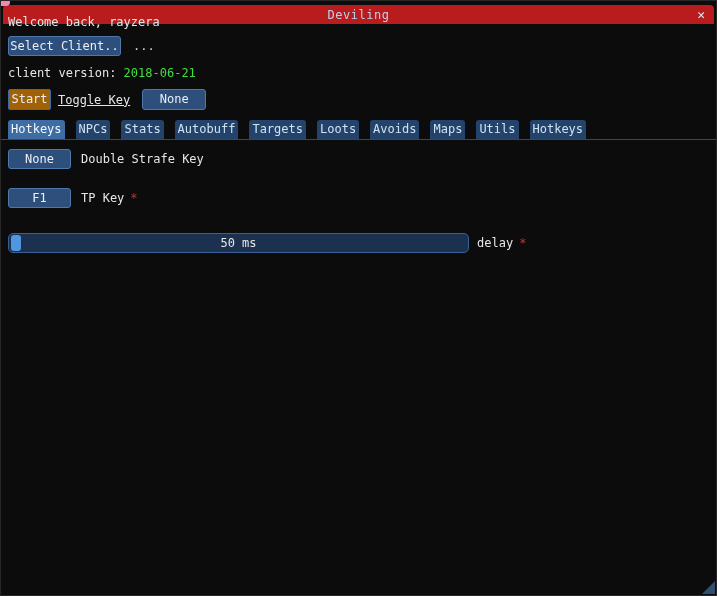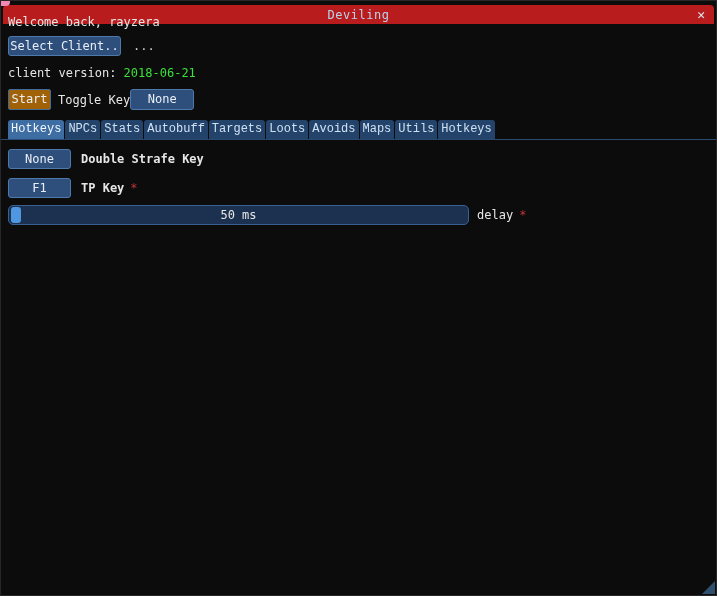--- a/index.html
+++ b/index.html
@@ -54,38 +54,38 @@
     width: 16px; height: 16px; border-radius: 50%;
     background: #1f3354; border: 1px solid #3c5c86;
     display: inline-flex; align-items: center; justify-content: center;
   }
   .radio .dot { width: 10px; height: 10px; border-radius: 50%; background: transparent; }
   .radio.selected { background: #17294a; border-color: #2f5c91; }
   .radio.selected .dot { background: #58a6ea; }
   .radio-label { margin-left: 5px; margin-right: 13px; }
 
   .btn-start { width: 43px; height: 21px; line-height: 19px; background: #a16207; border-color: #3e6a9c; border-radius: 2px; }
-  .lbl-toggle { margin-left: 7px; margin-right: 0; }
+  .lbl-toggle { margin-left: 7px; margin-right: 12px; text-decoration: underline; }
   .btn-togglekey { width: 64px; height: 21px; line-height: 19px; }
 
   .tabswrap { margin-top: 10px; border-bottom: 1px solid #2b4a73; }
-  .tabs { display: flex; gap: 1px; margin-left: 7px; font-family: Liberation Mono, monospace; }
+  .tabs { display: flex; gap: 11px; margin-left: 7px; }
   .tab {
     height: 19px; line-height: 19px; padding: 0 3px;
     background: #24436b; color: #cfe2f4; border-radius: 3px 3px 0 0;
     cursor: default; white-space: pre;
   }
   .tab.active { background: #3e6da4; color: #f4f8fc; }
 
   .r-strafe { margin-top: 9px; height: 20px; }
-  .r-tpkey  { margin-top: 9px; height: 20px; }
-  .r-delay  { margin-top: 7px; height: 20px; align-items: center; }
+  .r-tpkey  { margin-top: 19px; height: 20px; }
+  .r-delay  { margin-top: 25px; height: 20px; align-items: center; }
 
   .btn-key { width: 63px; }
-  .key-label { margin-left: 10px; font-weight: bold; }
+  .key-label { margin-left: 10px; }
 
   .slider {
     position: relative; width: 461px; height: 20px;
     background: #1c304f; border: 1px solid #3a5f93; border-radius: 5px;
   }
   .slider .handle {
     position: absolute; left: 2px; top: 1px; width: 10px; height: 16px;
     background: #4f97e0; border-radius: 3px;
   }
   .slider .value {

